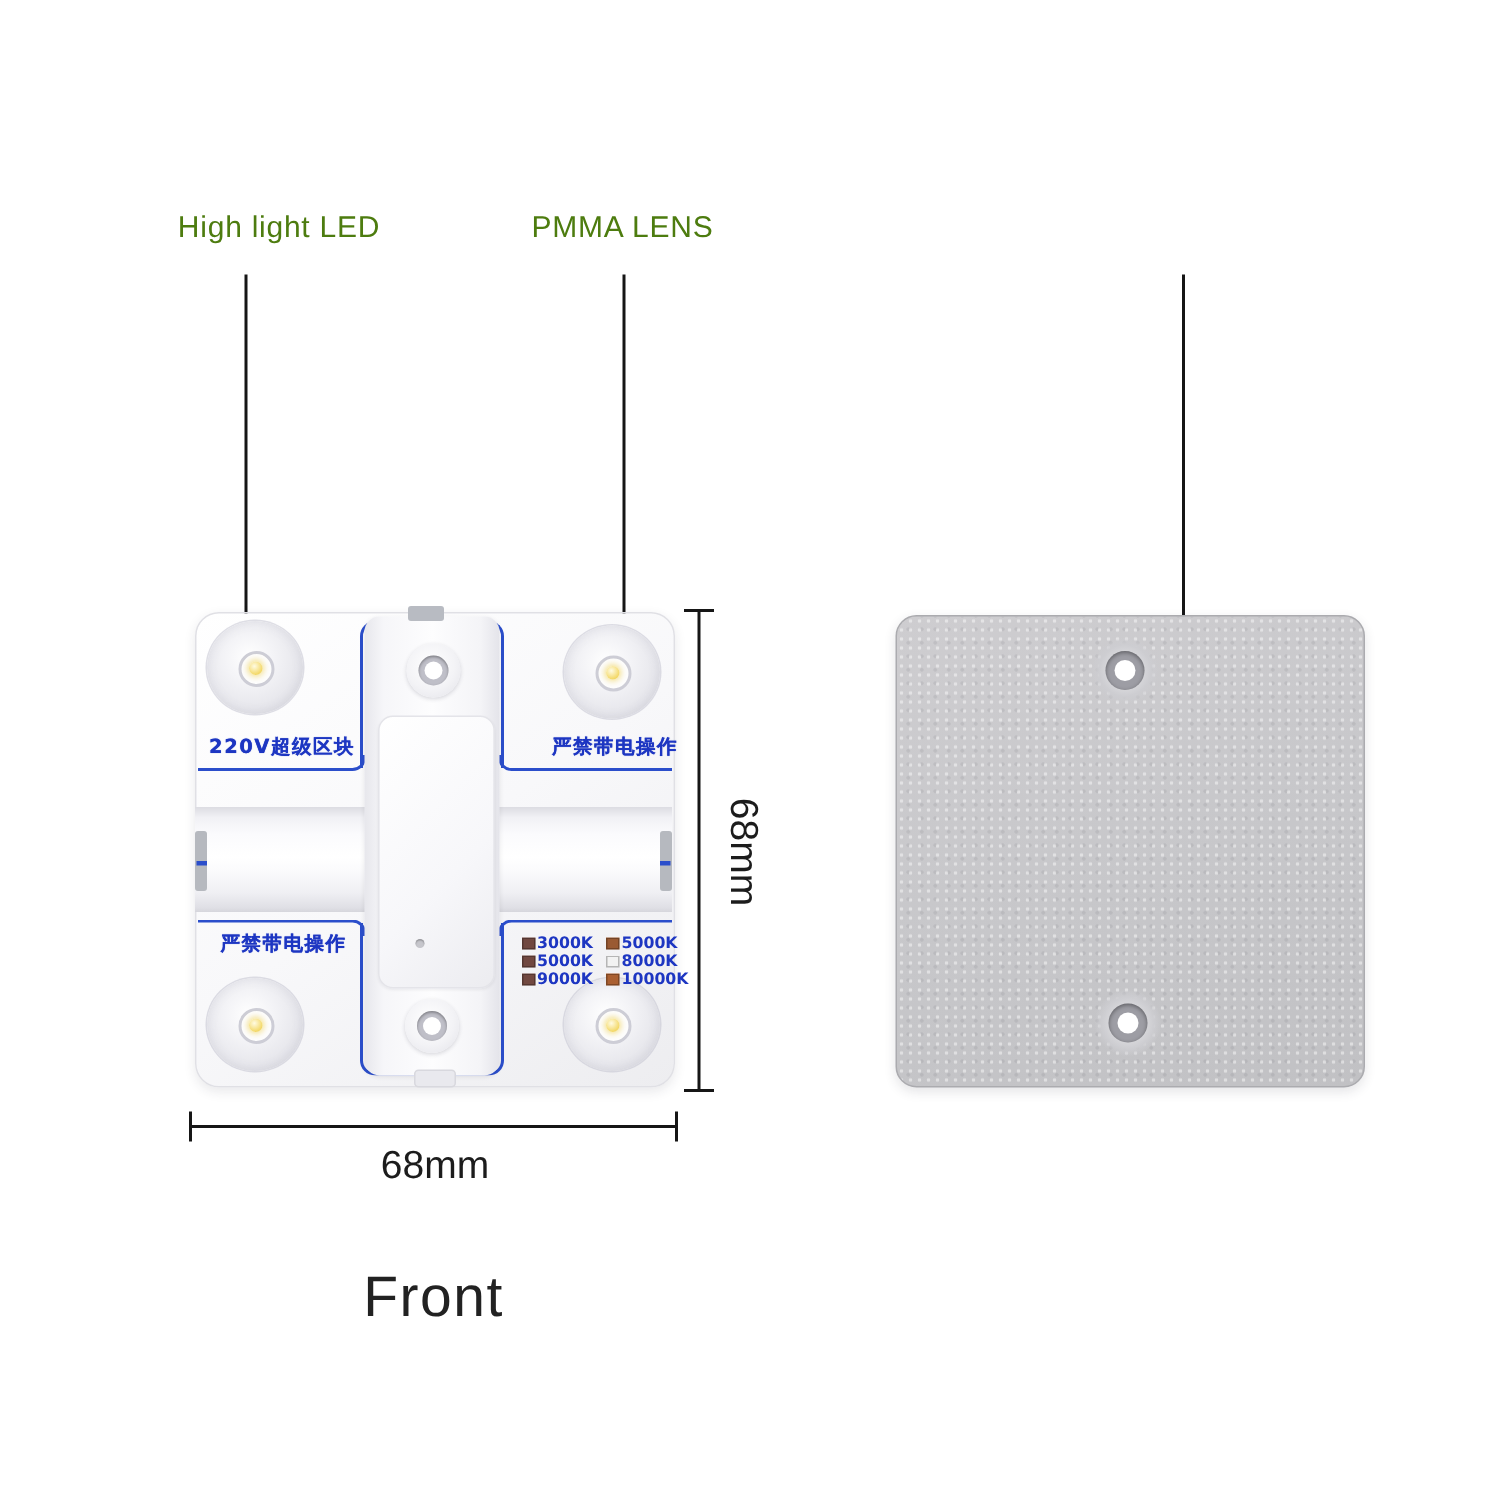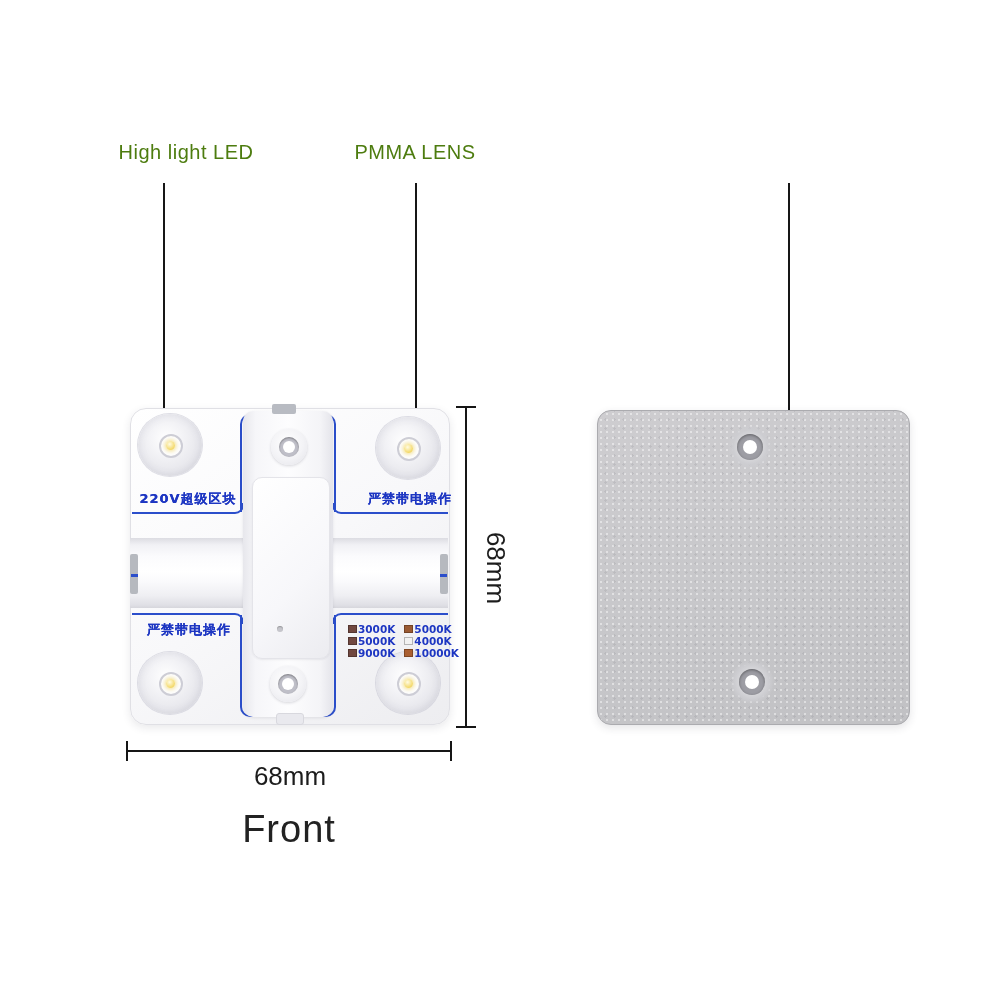--- a/index.html
+++ b/index.html
@@ -135,21 +135,21 @@
         <span class="cct-item">
           <span class="cct-swatch" style="background: rgb(154, 90, 51);"></span>
           <span class="cct-label">5000K</span>
         </span>
         <span class="cct-item">
           <span class="cct-swatch" style="background: rgb(113, 72, 64);"></span>
           <span class="cct-label">5000K</span>
         </span>
         <span class="cct-item">
           <span class="cct-swatch" style="background: rgb(242, 242, 242);"></span>
-          <span class="cct-label">4000K</span>
+          <span class="cct-label">8000K</span>
         </span>
         <span class="cct-item">
           <span class="cct-swatch" style="background: rgb(113, 72, 64);"></span>
           <span class="cct-label">9000K</span>
         </span>
         <span class="cct-item">
           <span class="cct-swatch" style="background: rgb(170, 95, 49);"></span>
           <span class="cct-label">10000K</span>
         </span>
       </div>
@@ -164,14 +164,14 @@
   <div class="abs dim-line" style="left:465px;top:407px;width:2px;height:320px;"></div>
   <div class="abs dim-line" style="left:456px;top:406px;width:20px;height:2px;"></div>
   <div class="abs dim-line" style="left:456px;top:726px;width:20px;height:2px;"></div>
   <div class="abs dim-text" style="left:437px;top:554px;width:120px;height:28px;transform:rotate(90deg);">68mm</div>
 
   <div class="abs dim-line" style="left:127px;top:750px;width:325px;height:2px;"></div>
   <div class="abs dim-line" style="left:126px;top:741px;width:2px;height:20px;"></div>
   <div class="abs dim-line" style="left:450px;top:741px;width:2px;height:20px;"></div>
   <div class="abs dim-text" style="left:190px;top:761px;width:200px;">68mm</div>
 
-  <div class="abs caption" style="left:189px;width:200px;">Front</div>
+  <div class="abs caption" style="left:189px;width:200px;margin-top:36px;">Front</div>
 </div>
 
 </body></html>

